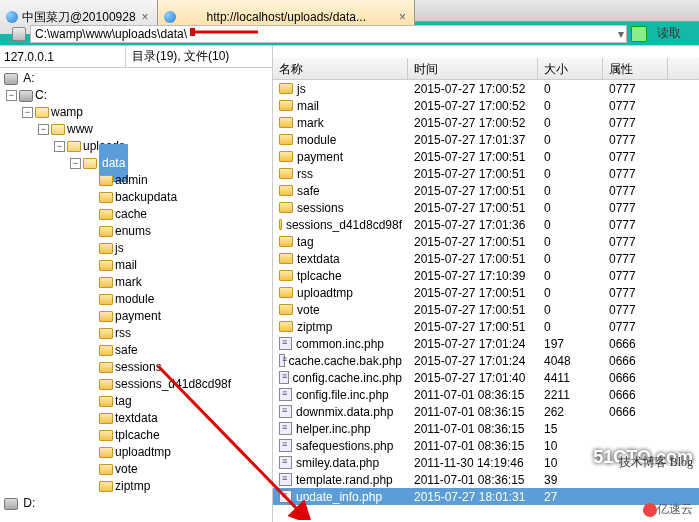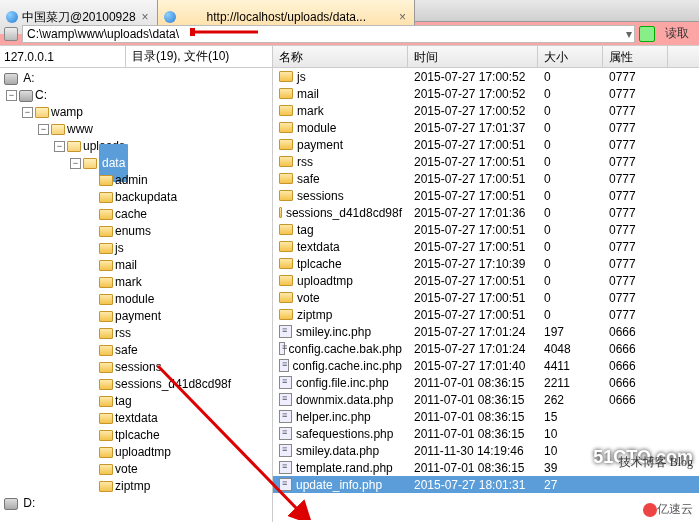--- a/index.html
+++ b/index.html
@@ -4,21 +4,21 @@
 <style>
 * { box-sizing: border-box; margin: 0; padding: 0; font-family: "SimSun", Arial, sans-serif; font-size: 12px; }
 body { background: #fff; width: 699px; height: 522px; overflow: hidden; position: relative; }
 
 .tabbar { display: flex; height: 22px; background: linear-gradient(#e8e8e8, #d0d0d0); border-bottom: 1px solid #999; }
 .tab { display: flex; align-items: center; height: 21px; padding: 17px 6px; border-right: 1px solid #999; background: linear-gradient(#f5f5f5, #e0e0e0); gap: 4px; }
 .tab.active { background: linear-gradient(#fff4d6, #ffdca0); gap: 31px; }
 .globe { width: 12px; height: 12px; border-radius: 50%; background: radial-gradient(circle at 30% 30%, #8ecfff, #2a7fd4); display: inline-block; }
 .tab .close { color: #666; cursor: pointer; padding: 0 2px; }
 
-.addressbar { display: flex; align-items: center; height: 24px; padding: 2px 4px; gap: 4px; border-bottom: 1px solid #ccc; background: #fca5a5; }
+.addressbar { display: flex; align-items: center; height: 24px; padding: 2px 12px; gap: 4px; border-bottom: 1px solid #ccc; background: #14b8a6; }
 .drive-ico { width: 14px; height: 14px; background: linear-gradient(#eee, #bbb); border: 1px solid #888; border-radius: 2px; display: inline-block; }
 .addr-input { flex: 1; height: 18px; border: 1px solid #bbb; background: #fff; padding: 0 4px; display: flex; align-items: center; position: relative; }
 .addr-input .dd { position: absolute; right: 2px; color: #666; }
 .btn-go { width: 16px; height: 16px; border: 1px solid #0a0; background: #8e8; border-radius: 2px; }
 .read-label { padding: 0 6px; color: #333; }
 .arrow-red { position: absolute; left: 190px; top: 28px; width: 70px; height: 8px; }
 
 .main { display: flex; height: calc(522px - 46px); }
 .left-pane { width: 273px; border-right: 1px solid #ccc; overflow: hidden; }
 .ip-row { height: 22px; border-bottom: 1px solid #ccc; display: flex; align-items: center; }
@@ -30,21 +30,21 @@
 .tog { width: 11px; height: 11px; border: 1px solid #888; display: inline-flex; align-items: center; justify-content: center; font-size: 9px; color: #444; background: #fff; }
 .sp { display: inline-block; width: 11px; height: 11px; }
 .driveico { width: 14px; height: 12px; background: linear-gradient(#ddd, #aaa); border: 1px solid #777; border-radius: 2px; }
 .folder { width: 14px; height: 11px; background: linear-gradient(#ffe9a8, #f3c34b); border: 1px solid #c7962a; border-radius: 1px; }
 .folder-open { width: 14px; height: 11px; background: linear-gradient(#fff0bb, #f7d277); border: 1px solid #c7962a; border-radius: 1px; }
 .sel { background: #5b9dd8; color: #fff; padding: 12px 3px; border-radius: 1px; }
 .ind { display: inline-block; }
 .ind1 { width: 16px; } .ind2 { width: 32px; } .ind3 { width: 48px; } .ind4 { width: 64px; } .ind5 { width: 80px; }
 
 .right-pane { flex: 1; display: flex; flex-direction: column; }
-.headers { height: 22px; border-bottom: 1px solid #ccc; display: flex; background: linear-gradient(#f8f8f8, #e8e8e8); }
+.headers { height: 22px; border-bottom: 1px solid #ccc; display: flex; background: linear-gradient(#f8f8f8, #e8e8e8); margin-top: 12px; }
 .headers > div { border-right: 1px solid #ccc; padding: 3px 6px; }
 .col-name { width: 135px; } .col-time { width: 130px; } .col-size { width: 65px; } .col-attr { width: 65px; }
 
 .filelist { flex: 1; overflow: hidden; }
 .row { display: flex; height: 17px; align-items: center; }
 .row > div { padding: 0 6px; white-space: nowrap; overflow: hidden; }
 .row .c-name { width: 135px; display: flex; align-items: center; gap: 4px; }
 .row .c-time { width: 130px; } .row .c-size { width: 65px; } .row .c-attr { width: 65px; }
 .row.sel-row { background: #5b9dd8; color: #fff; }
 .php-ico { width: 13px; height: 13px; border: 1px solid #888; background: #eef; display: inline-block; position: relative; }
@@ -394,30 +394,30 @@
             <span class="folder"></span>
             <span>ziptmp</span>
           </div>
     <div class="c-time">2015-07-27 17:00:51</div>
     <div class="c-size">0</div>
     <div class="c-attr">0777</div>
   </div>
         <div class="row">
     <div class="c-name">
             <span class="php-ico"></span>
-            <span>smiley.inc.php</span>
+            <span>common.inc.php</span>
           </div>
     <div class="c-time">2015-07-27 17:01:24</div>
     <div class="c-size">197</div>
     <div class="c-attr">0666</div>
   </div>
         <div class="row">
     <div class="c-name">
             <span class="php-ico"></span>
-            <span>config.cache.bak.php</span>
+            <span>cache.cache.bak.php</span>
           </div>
     <div class="c-time">2015-07-27 17:01:24</div>
     <div class="c-size">4048</div>
     <div class="c-attr">0666</div>
   </div>
         <div class="row">
     <div class="c-name">
             <span class="php-ico"></span>
             <span>config.cache.inc.php</span>
           </div>

